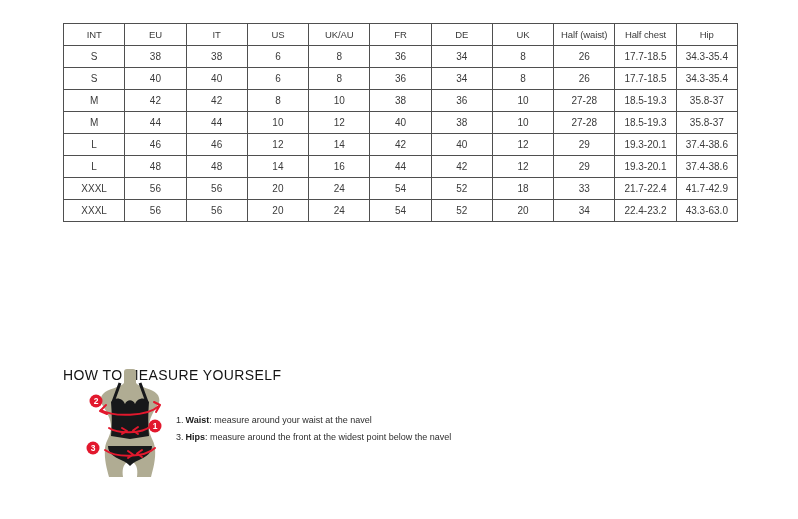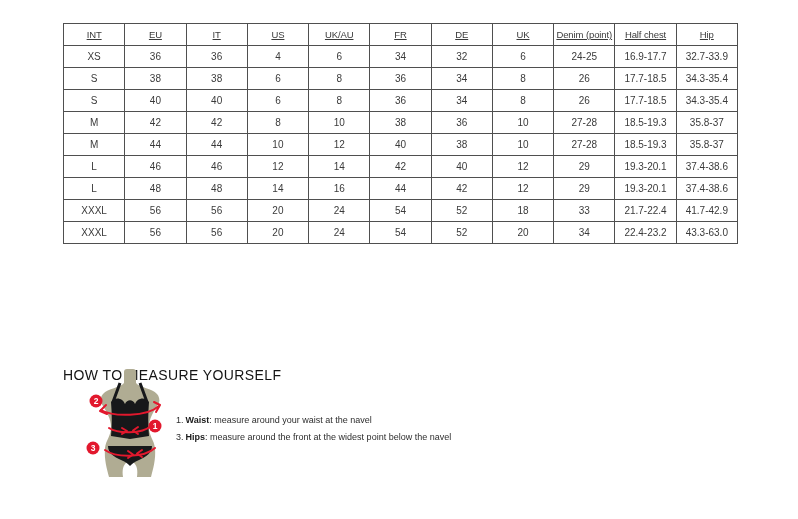--- a/index.html
+++ b/index.html
@@ -12,21 +12,21 @@
     border-collapse:collapse;table-layout:fixed;
   }
   .size-table th,.size-table td{
     border:1px solid #4f4f4f;
     height:21px;padding:0;
     text-align:center;vertical-align:middle;
     font-size:10px;font-weight:400;color:#3a3a3a;
     font-family:"Liberation Sans",sans-serif;
     white-space:nowrap;overflow:hidden;
   }
-  .size-table th{font-size:9.5px;letter-spacing:-0.1px;text-decoration:underline;}
+  .size-table th{font-size:9.5px;letter-spacing:-0.1px;}
   .measure-heading{
     position:absolute;left:63px;top:367px;
     font-size:14px;font-weight:400;letter-spacing:0.4px;color:#141414;
   }
   .illustration{
     position:absolute;left:78px;top:369px;width:104px;height:112px;
   }
   .steps{
     position:absolute;left:176px;top:371px;
     font-size:9px;color:#2e2e2e;margin-top:44px;
@@ -42,39 +42,26 @@
   <thead>
       <tr>
         <th>INT</th>
         <th>EU</th>
         <th>IT</th>
         <th>US</th>
         <th>UK/AU</th>
         <th>FR</th>
         <th>DE</th>
         <th>UK</th>
-        <th>Denim (point)</th>
+        <th>Half (waist)</th>
         <th>Half chest</th>
         <th>Hip</th>
       </tr>
     </thead>
   <tbody>
-      <tr>
-        <td>XS</td>
-        <td>36</td>
-        <td>36</td>
-        <td>4</td>
-        <td>6</td>
-        <td>34</td>
-        <td>32</td>
-        <td>6</td>
-        <td>24-25</td>
-        <td>16.9-17.7</td>
-        <td>32.7-33.9</td>
-      </tr>
       <tr>
         <td>S</td>
         <td>38</td>
         <td>38</td>
         <td>6</td>
         <td>8</td>
         <td>36</td>
         <td>34</td>
         <td>8</td>
         <td>26</td>

